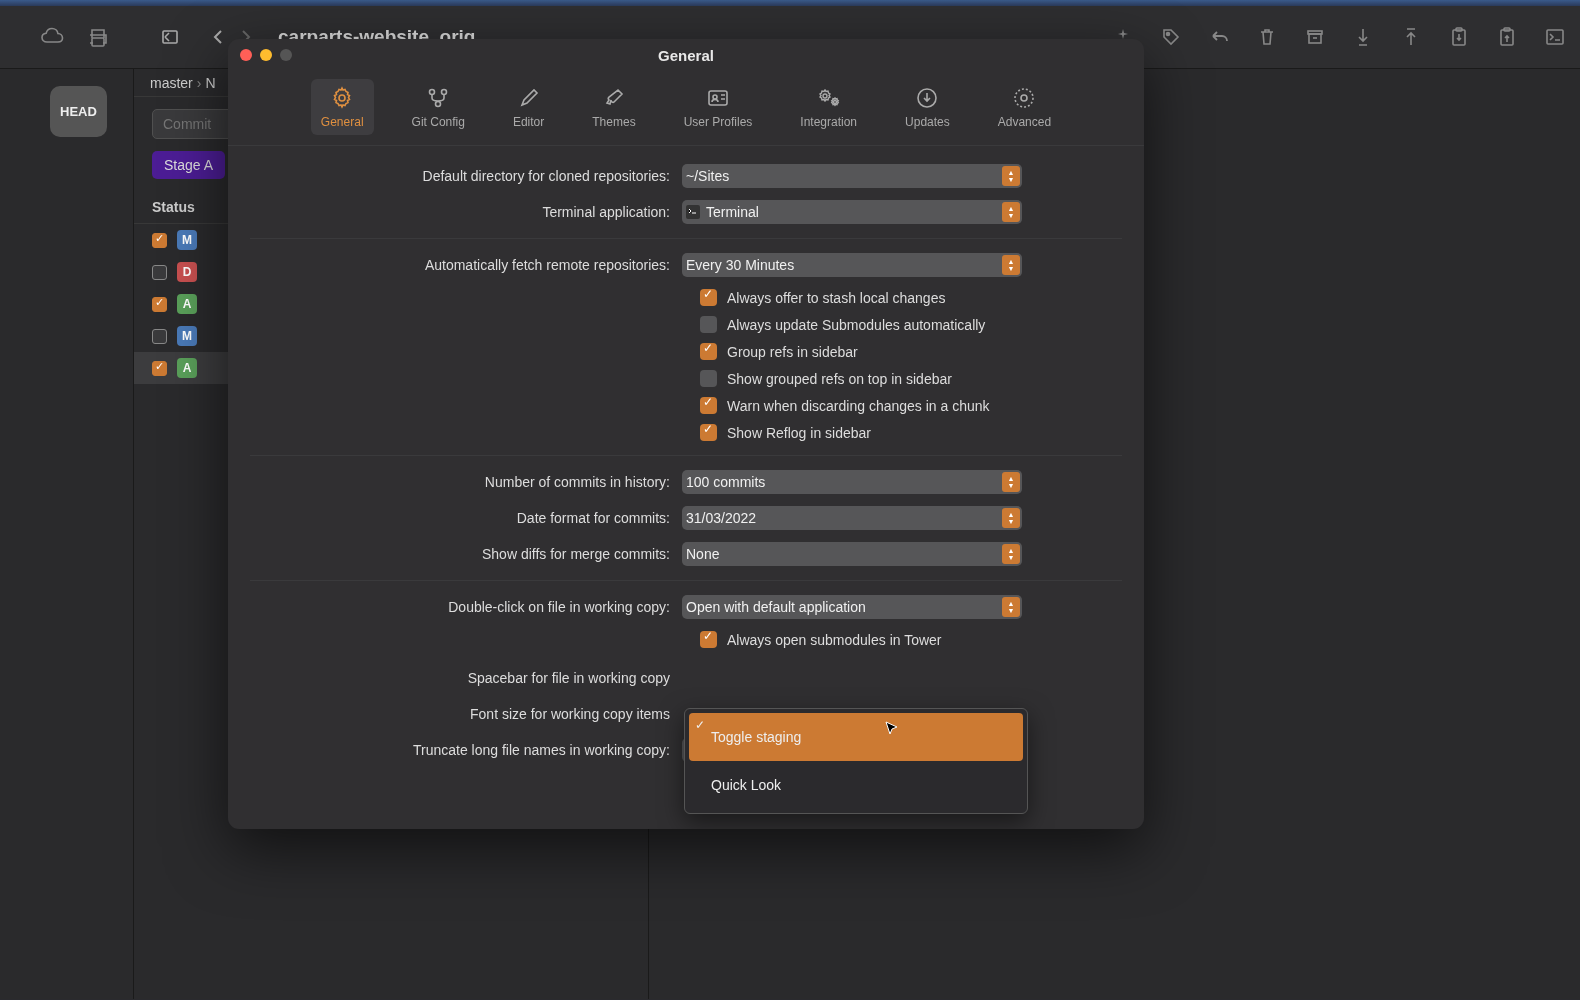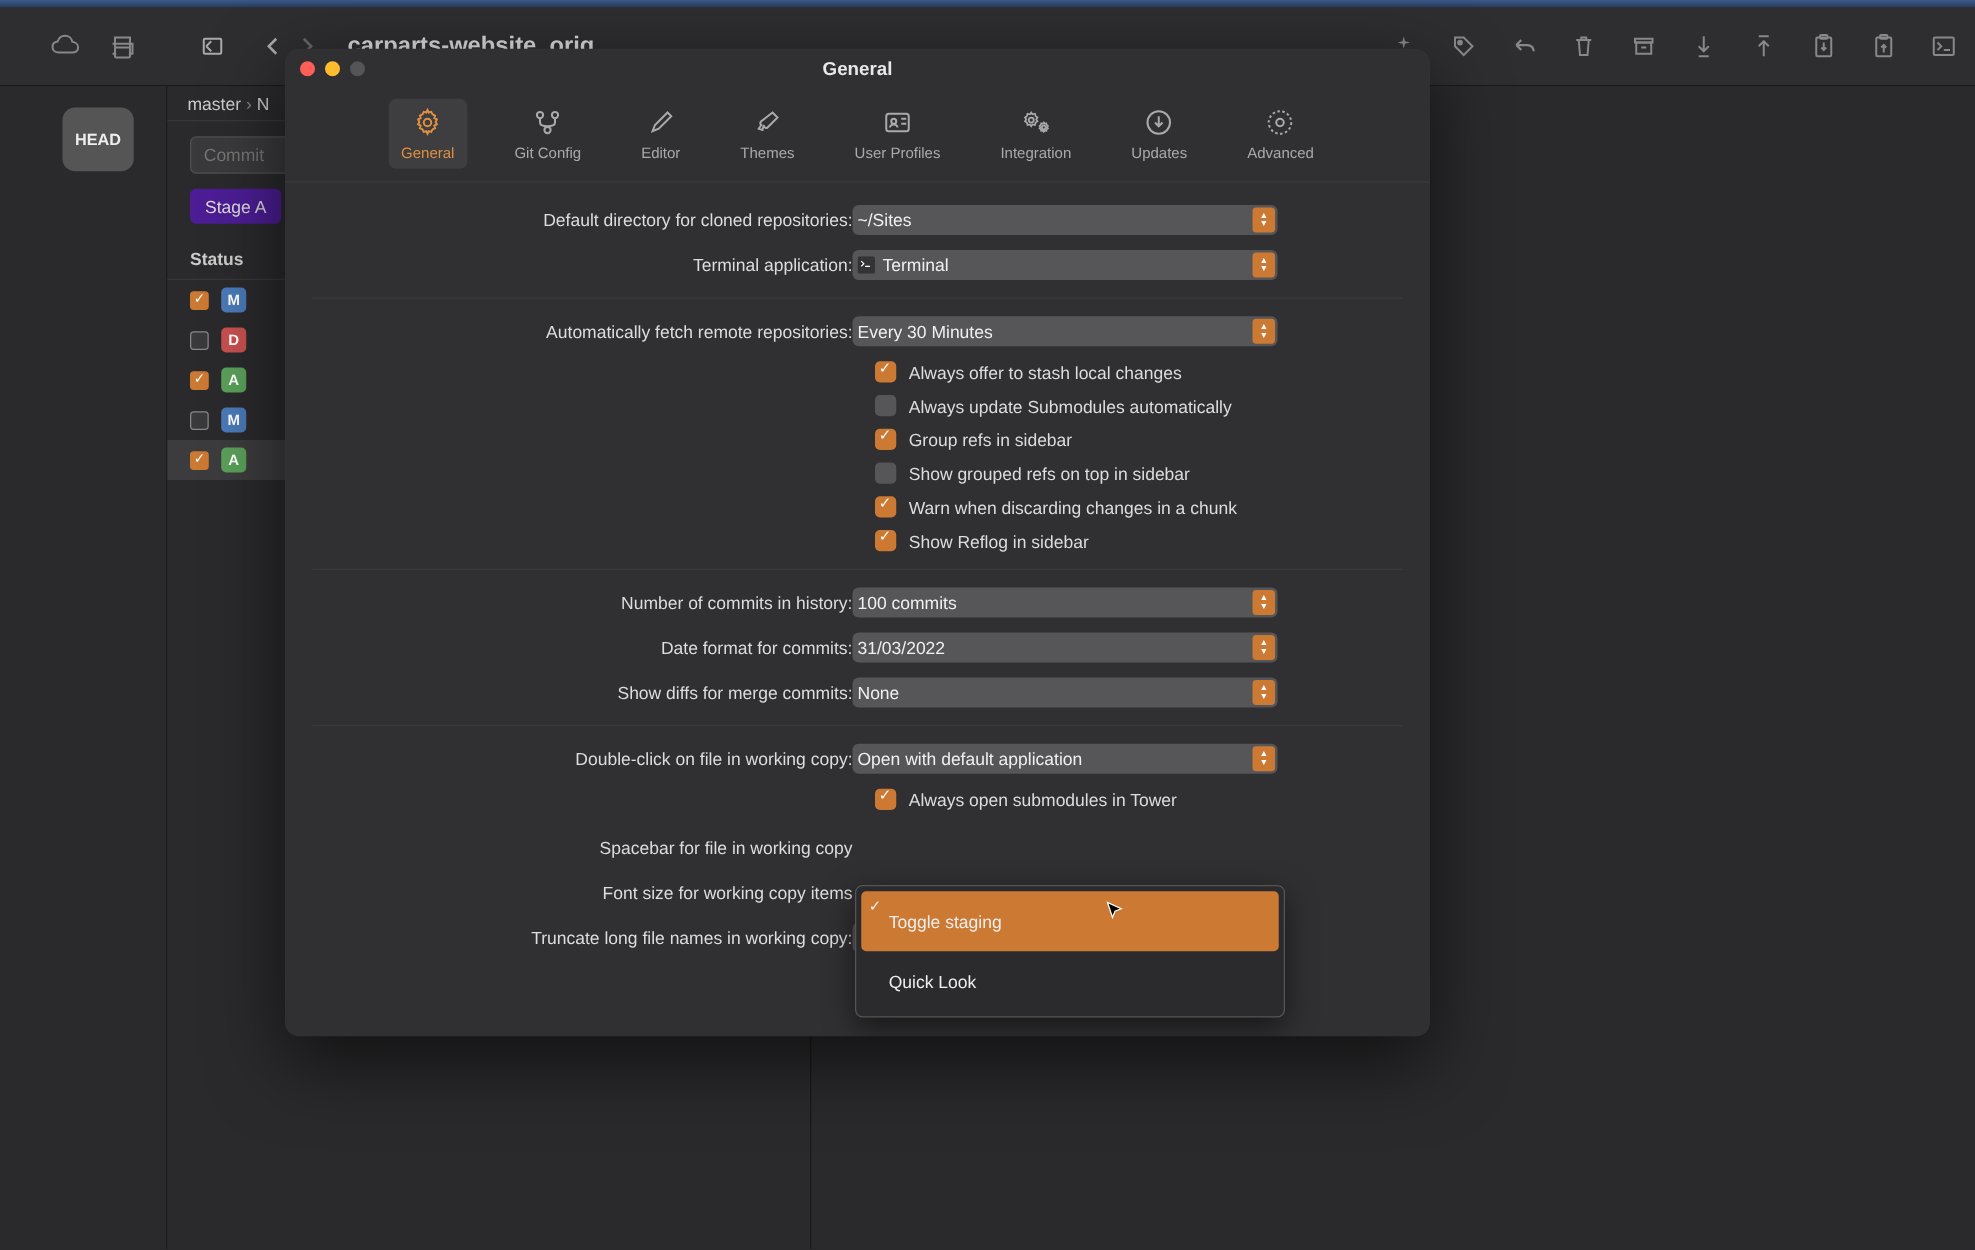--- a/index.html
+++ b/index.html
@@ -127,21 +127,21 @@
   display: flex; flex-direction: column; align-items: center; gap: 4px;
   font-size: 12px; color: #aaa; padding: 6px 10px; border-radius: 6px;
 }
 .tab.active { background: #3e3d40; color: #e09040; }
 .tab .ticon { width: 26px; height: 26px; display: flex; align-items: center; justify-content: center; }
 .tab.active .ticon { color: #e09040; }
 .tab-label { white-space: nowrap; }
 
 .pref-body { padding: 18px 22px 22px 22px; }
 .form-row { display: flex; align-items: center; margin-bottom: 12px; }
-.form-label { width: 432px; text-align: right; color: #ddd; font-size: 14px; }
+.form-label { width: 432px; text-align: right; padding-right: 12px; color: #ddd; font-size: 14px; }
 .form-label-check { width: 450px; }
 .select {
   width: 340px; height: 24px;
   background: #565658; border-radius: 5px;
   display: flex; align-items: center; padding: 0 4px;
   position: relative; color: #f0f0f0; font-size: 14px;
 }
 .select .arrows {
   position: absolute; right: 2px; top: 2px; width: 18px; height: 20px;
   background: #cc7a33; border-radius: 3px;

